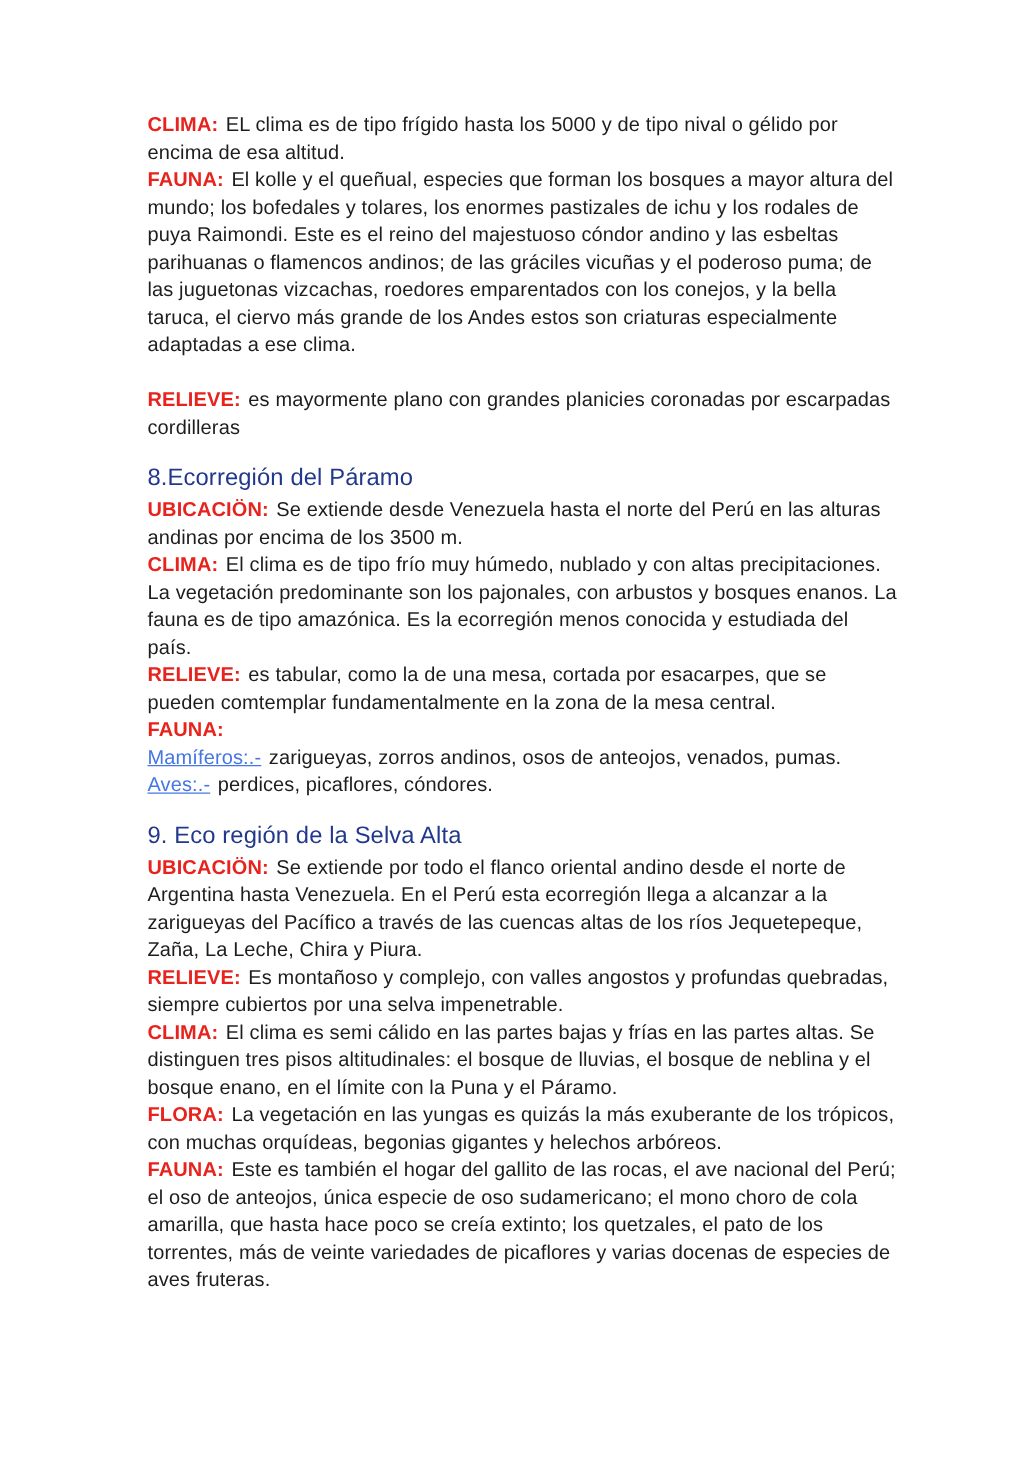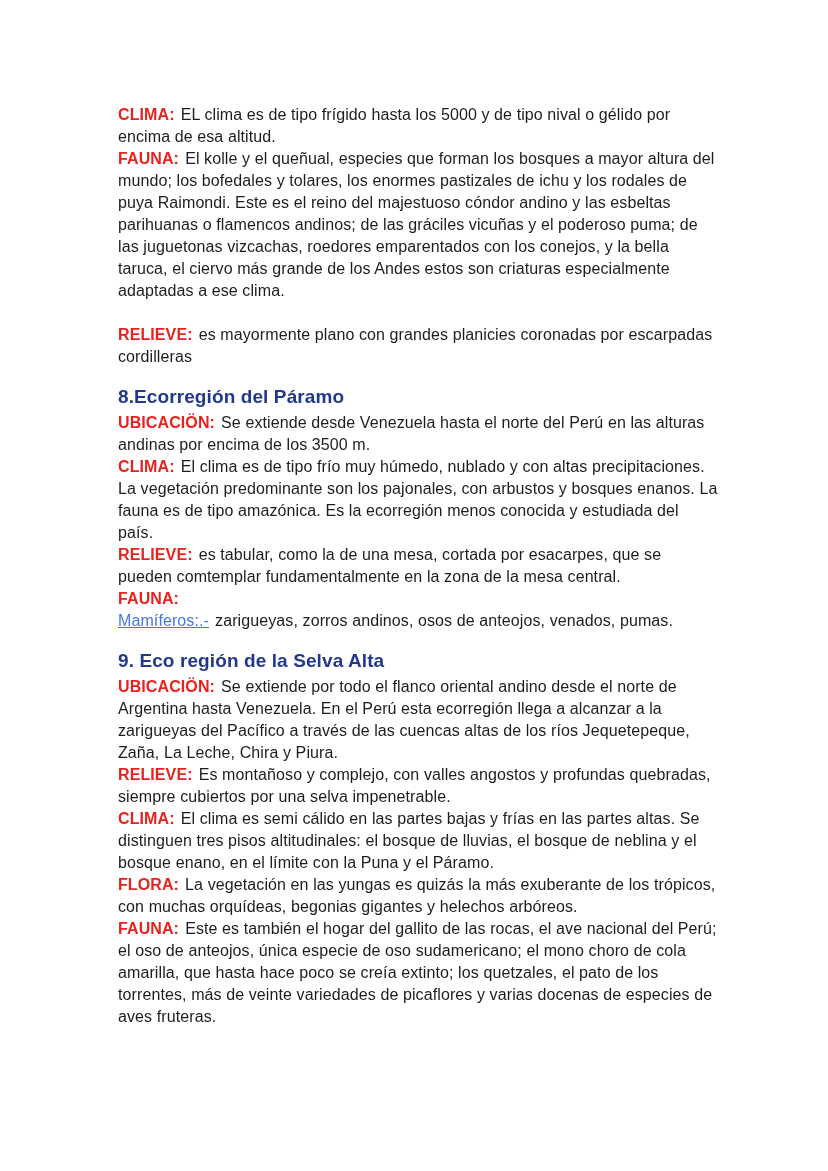--- a/index.html
+++ b/index.html
@@ -20,21 +20,21 @@
   .page {
     position: relative;
     width: 828px;
     height: 1171px;
     background: var(--page-bg);
     overflow: hidden;
   }
   .content {
     position: absolute;
     left: 118px;
-    top: 104px;
+    top: 90px;
     width: 600px;
     color: var(--body-text);
     font-size: 16px;
     line-height: 22px;
     letter-spacing: 0.1px;
   }
   .para {
     margin: 0;
   }
   .label {
@@ -46,21 +46,21 @@
     color: var(--sub-blue);
     margin-right: 0.38em;
     text-decoration: underline;
   }
   .body-text {
     color: var(--body-text);
   }
   .heading {
     font-size: 19px;
     line-height: 26px;
-    font-weight: bold;
+    font-weight: normal;
     color: var(--heading-blue);
     margin: 16px 0 2px 0;
   }
   .spacer {
     height: 22px;
   }
 </style>
 </head>
 <body>
 
@@ -81,20 +81,21 @@
 
     <p class="para"><span class="label">CLIMA:</span><span class="body-text">El clima es de tipo frío muy húmedo, nublado y con altas precipitaciones. La vegetación predominante son los pajonales, con arbustos y bosques enanos. La fauna es de tipo amazónica. Es la ecorregión menos conocida y estudiada del país.</span></p>
 
     <p class="para"><span class="label">RELIEVE:</span><span class="body-text">es tabular, como la de una mesa, cortada por esacarpes, que se pueden comtemplar fundamentalmente en la zona de la mesa central.</span></p>
 
 
     <p class="para"><span class="label">FAUNA:</span><span class="body-text"></span></p>
 
     <p class="para"><span class="sub-label">Mamíferos:.-</span><span class="body-text">zarigueyas, zorros andinos, osos de anteojos, venados, pumas.</span></p>
 
+    <p class="para"><span class="sub-label">Aves:.-</span><span class="body-text">perdices, picaflores, cóndores.</span></p>
 
 
     <h2 class="heading">9. Eco región de la Selva Alta</h2>
 
     <p class="para"><span class="label">UBICACIÖN:</span><span class="body-text">Se extiende por todo el flanco oriental andino desde el norte de Argentina hasta Venezuela. En el Perú esta ecorregión llega a alcanzar a la zarigueyas del Pacífico a través de las cuencas altas de los ríos Jequetepeque, Zaña, La Leche, Chira y Piura.</span></p>
 
     <p class="para"><span class="label">RELIEVE:</span><span class="body-text">Es montañoso y complejo, con valles angostos y profundas quebradas, siempre cubiertos por una selva impenetrable.</span></p>
 
     <p class="para"><span class="label">CLIMA:</span><span class="body-text">El clima es semi cálido en las partes bajas y frías en las partes altas. Se distinguen tres pisos altitudinales: el bosque de lluvias, el bosque de neblina y el bosque enano, en el límite con la Puna y el Páramo.</span></p>
 

